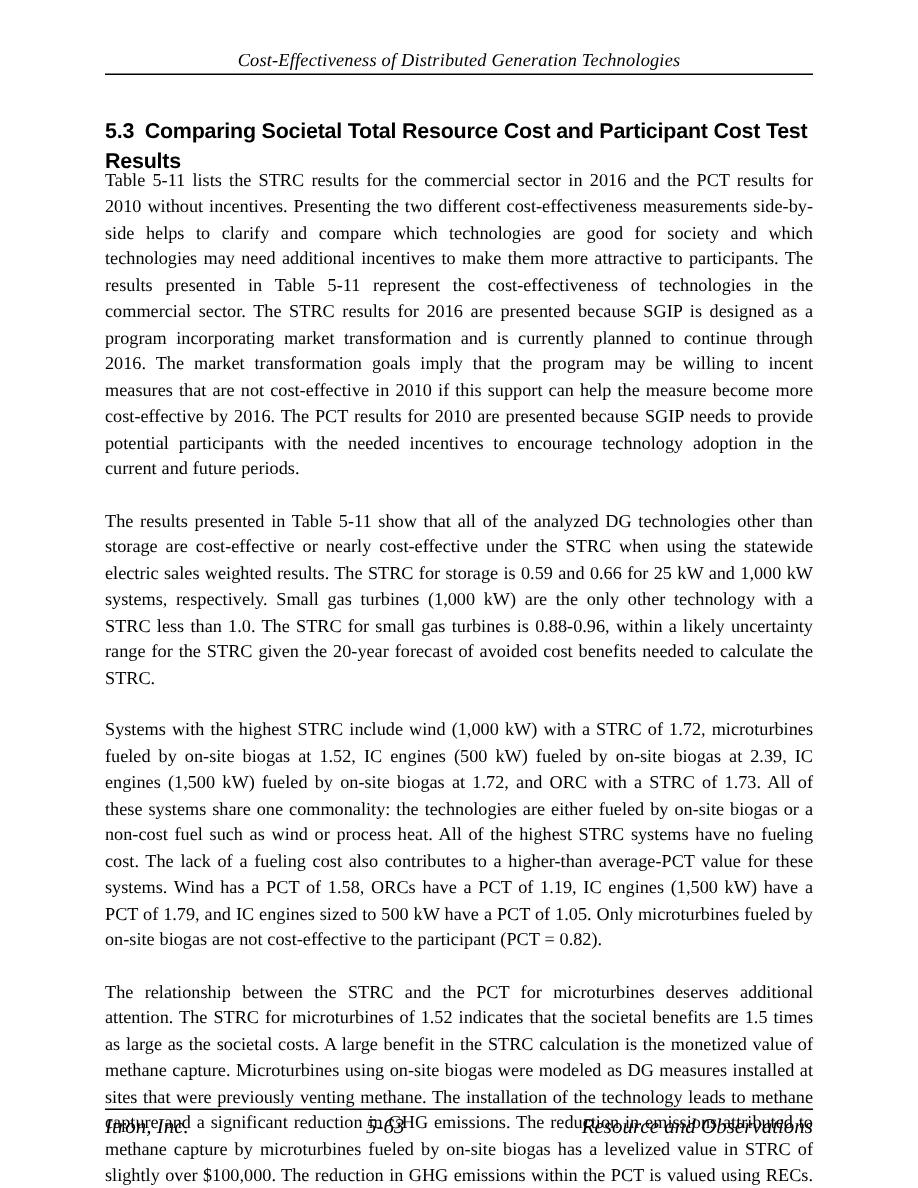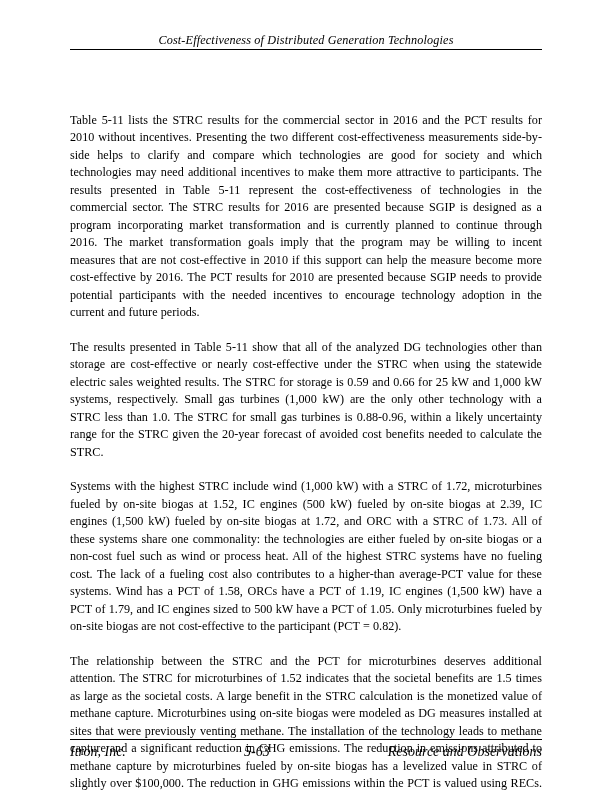--- a/index.html
+++ b/index.html
@@ -114,20 +114,21 @@
 </head>
 <body>
 
 <div class="page">
 
   <div class="running-header">
     <div class="running-header-text">Cost-Effectiveness of Distributed Generation Technologies</div>
     <div class="header-rule"></div>
   </div>
 
+  <h1 class="section-heading"><span class="num">5.3</span><span>Comparing Societal Total Resource Cost and Participant Cost Test Results</span></h1>
 
   <div class="body-content">
     <p class="para">Table 5-11 lists the STRC results for the commercial sector in 2016 and the PCT results for 2010 without incentives.  Presenting the two different cost-effectiveness measurements side-by-side helps to clarify and compare which technologies are good for society and which technologies may need additional incentives to make them more attractive to participants.  The results presented in Table 5-11 represent the cost-effectiveness of technologies in the commercial sector.  The STRC results for 2016 are presented because SGIP is designed as a program incorporating market transformation and is currently planned to continue through 2016.  The market transformation goals imply that the program may be willing to incent measures that are not cost-effective in 2010 if this support can help the measure become more cost-effective by 2016.  The PCT results for 2010 are presented because SGIP needs to provide potential participants with the needed incentives to encourage technology adoption in the current and future periods.</p>
     <p class="para">The results presented in Table 5-11 show that all of the analyzed DG technologies other than storage are cost-effective or nearly cost-effective under the STRC when using the statewide electric sales weighted results.  The STRC for storage is 0.59 and 0.66 for 25 kW and 1,000 kW systems, respectively.  Small gas turbines (1,000 kW) are the only other technology with a STRC less than 1.0.  The STRC for small gas turbines is 0.88-0.96, within a likely uncertainty range for the STRC given the 20-year forecast of avoided cost benefits needed to calculate the STRC.</p>
     <p class="para">Systems with the highest STRC include wind (1,000 kW) with a STRC of 1.72, microturbines fueled by on-site biogas at 1.52, IC engines (500 kW) fueled by on-site biogas at 2.39, IC engines (1,500 kW) fueled by on-site biogas at 1.72, and ORC with a STRC of 1.73.  All of these systems share one commonality:  the technologies are either fueled by on-site biogas or a non-cost fuel such as wind or process heat.  All of the highest STRC systems have no fueling cost.  The lack of a fueling cost also contributes to a higher-than average-PCT value for these systems.  Wind has a PCT of 1.58, ORCs have a PCT of 1.19, IC engines (1,500 kW) have a PCT of 1.79, and IC engines sized to 500 kW have a PCT of 1.05.  Only microturbines fueled by on-site biogas are not cost-effective to the participant (PCT = 0.82).</p>
     <p class="para">The relationship between the STRC and the PCT for microturbines deserves additional attention.  The STRC for microturbines of 1.52 indicates that the societal benefits are 1.5 times as large as the societal costs.  A large benefit in the STRC calculation is the monetized value of methane capture.  Microturbines using on-site biogas were modeled as DG measures installed at sites that were previously venting methane.  The installation of the technology leads to methane capture and a significant reduction in GHG emissions.  The reduction in emissions attributed to methane capture by microturbines fueled by on-site biogas has a levelized value in STRC of slightly over $100,000.  The reduction in GHG emissions within the PCT is valued using RECs.  RECs are</p>
   </div>
 
   <div class="footer">
     <div class="footer-rule"></div>

